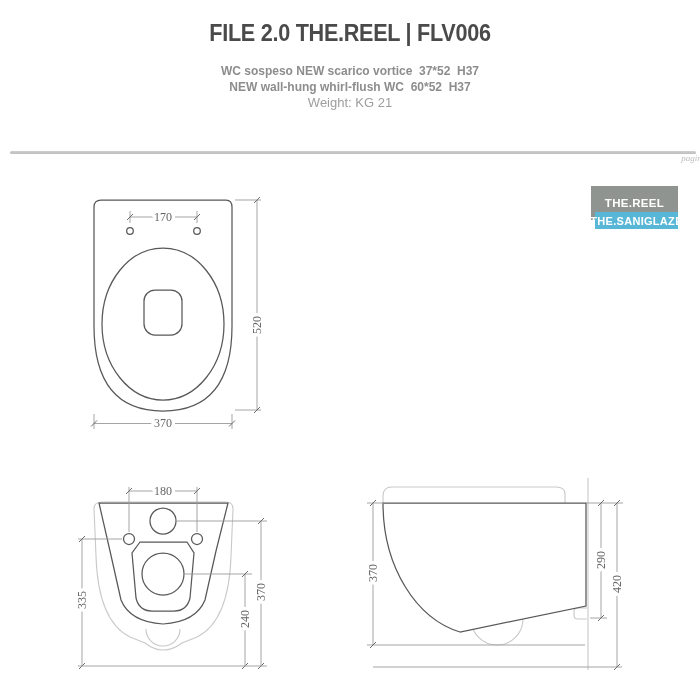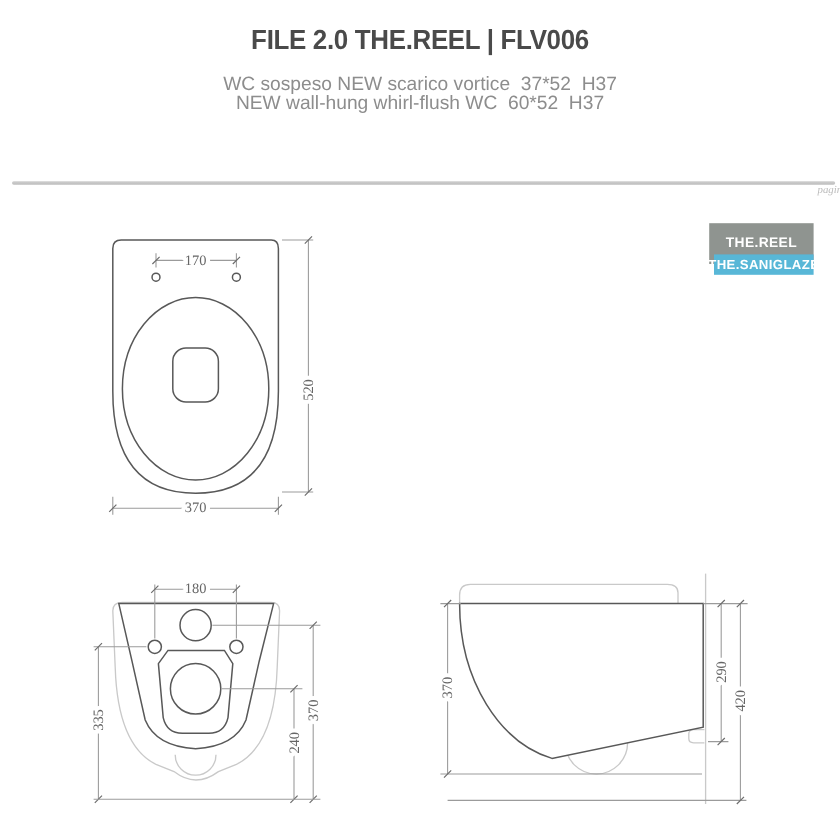--- a/index.html
+++ b/index.html
@@ -7,21 +7,21 @@
     width:700px;height:700px;position:relative;background:#ffffff;
     font-family:"Liberation Sans",sans-serif;overflow:hidden;
   }
   
   .header{position:absolute;top:0;left:0;width:700px;text-align:center;}
   .title{
     margin:0;padding-top:20px;font-size:23px;font-weight:bold;color:#4a4a4a;
     letter-spacing:-0.3px;transform:scaleX(0.94);transform-origin:50% 50%;
     white-space:pre;
   }
-  .subtitle{margin:0;font-size:16px;color:#8d8d8d;line-height:16px;white-space:pre;}
+  .subtitle{margin:0;font-size:12px;color:#8d8d8d;line-height:16px;white-space:pre;font-weight:bold;}
   .subtitle.first{margin-top:16px;}
   .weight{margin:0;font-size:13px;color:#9e9e9e;line-height:15px;white-space:pre;}
   .weight.first{margin-top:15px;}
   .divider{
     position:absolute;top:151px;left:10px;right:4px;height:3px;
     background:linear-gradient(#cfcfcf,#bdbdbd);border-radius:2px;
   }
   .page-marker{
     position:absolute;top:153px;right:-4px;font-size:9px;font-style:italic;
     color:#bcbcbc;font-family:"Liberation Serif",serif;
@@ -47,20 +47,21 @@
     stroke-linejoin:round;
   }
 </style>
 </head>
 <body>
 
 <div class="header">
   <h1 class="title">FILE 2.0 THE.REEL | FLV006</h1>
   <p class="subtitle first">WC sospeso NEW scarico vortice  37*52  H37</p>
   <p class="subtitle">NEW wall-hung whirl-flush WC  60*52  H37</p>
+  <p class="weight">Weight: KG 21</p>
 </div>
 
 <div class="divider"></div>
 <div class="page-marker">pagin.</div>
 
 <div class="badge reel">THE.REEL</div>
 <div class="badge saniglaze">THE.SANIGLAZE</div>
 
 <svg width="700" height="700" viewBox="0 0 700 700">
 

